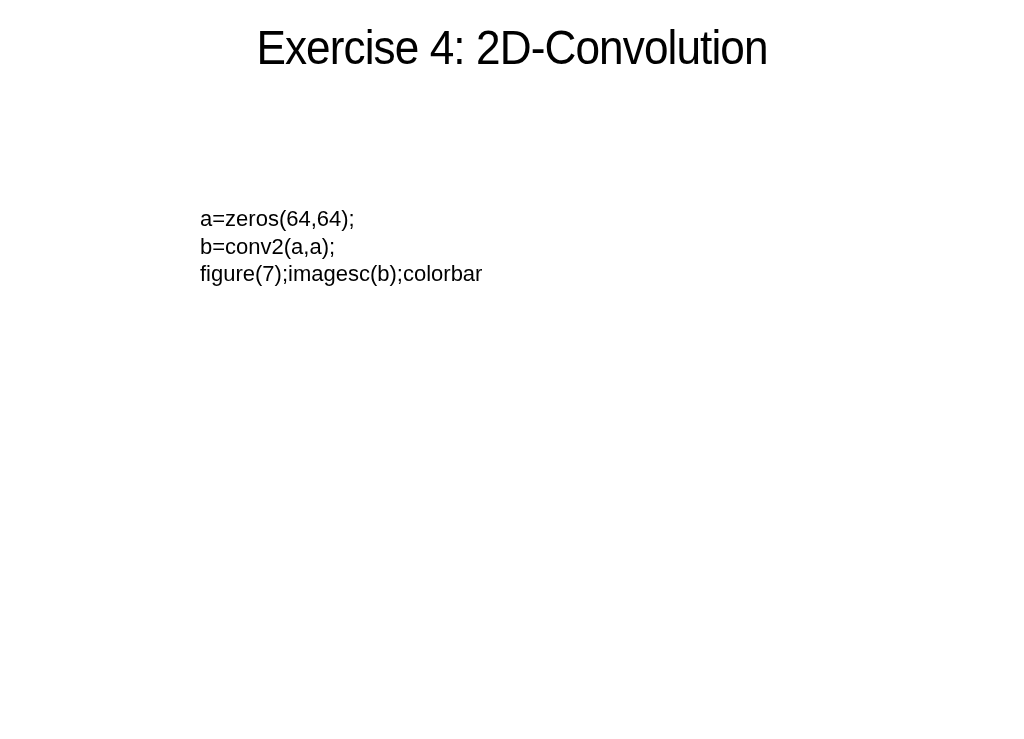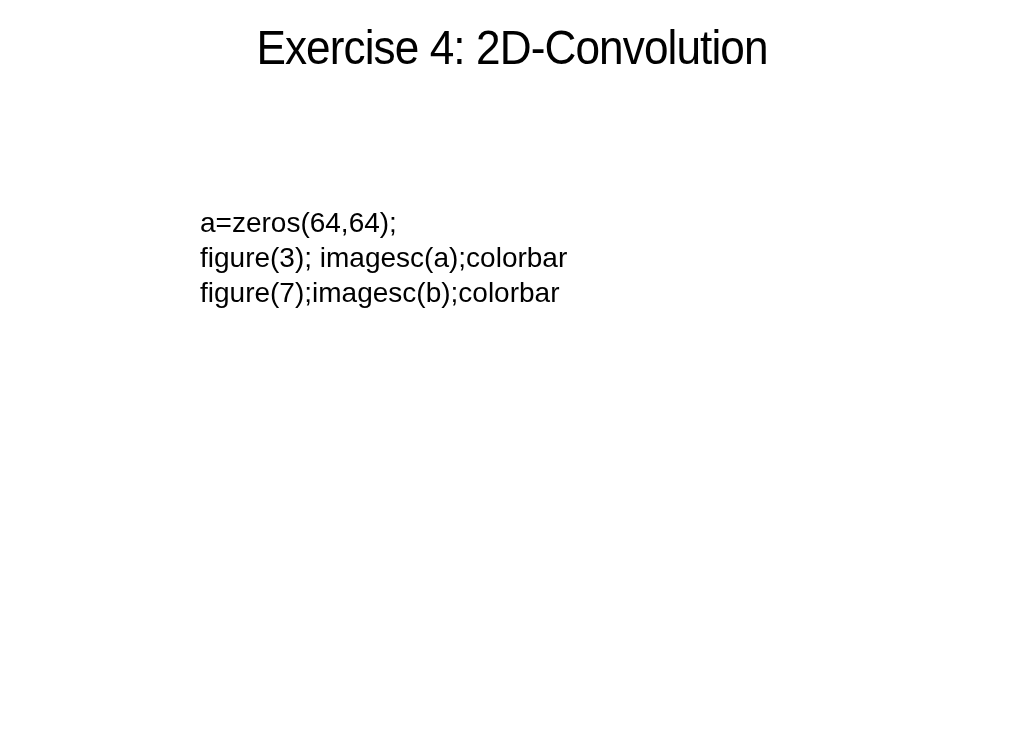--- a/index.html
+++ b/index.html
@@ -24,31 +24,31 @@
       font-size: 48px;
       font-weight: normal;
       color: #000000;
       letter-spacing: -1px;
       transform: scaleX(0.92);
     }
     .code-block {
       position: absolute;
       top: 205px;
       left: 200px;
-      font-size: 28px;
+      font-size: 22px;
       line-height: 1.25;
       color: #000000;
       font-weight: normal;
     }
     .code-line {
       white-space: nowrap;
     }
   </style>
 </head>
 <body>
 
 <h1 class="slide-title">Exercise 4: 2D-Convolution</h1>
 
 <div class="code-block">
   <div class="code-line">a=zeros(64,64);</div>
-  <div class="code-line">figure(3); imagesc(a);colorbar</div>
+  <div class="code-line">b=conv2(a,a);</div>
   <div class="code-line">figure(7);imagesc(b);colorbar</div>
 </div>
 
 </body></html>

